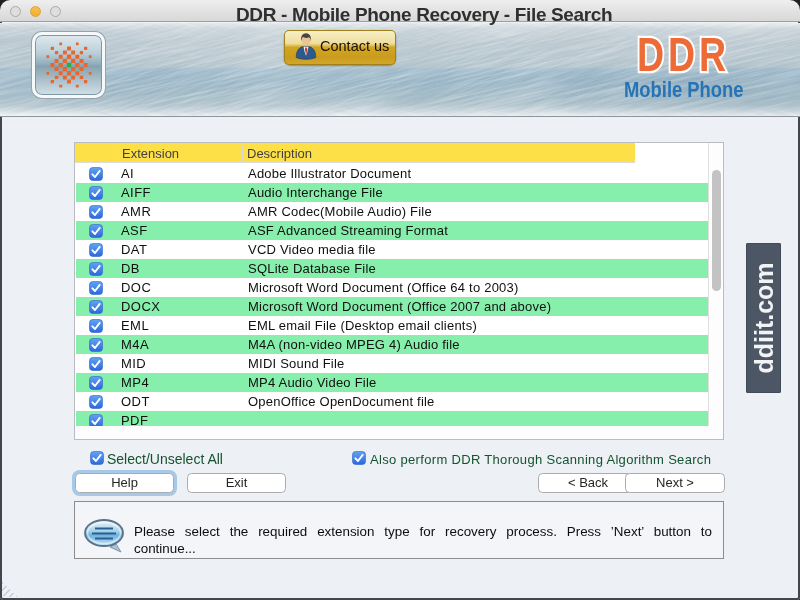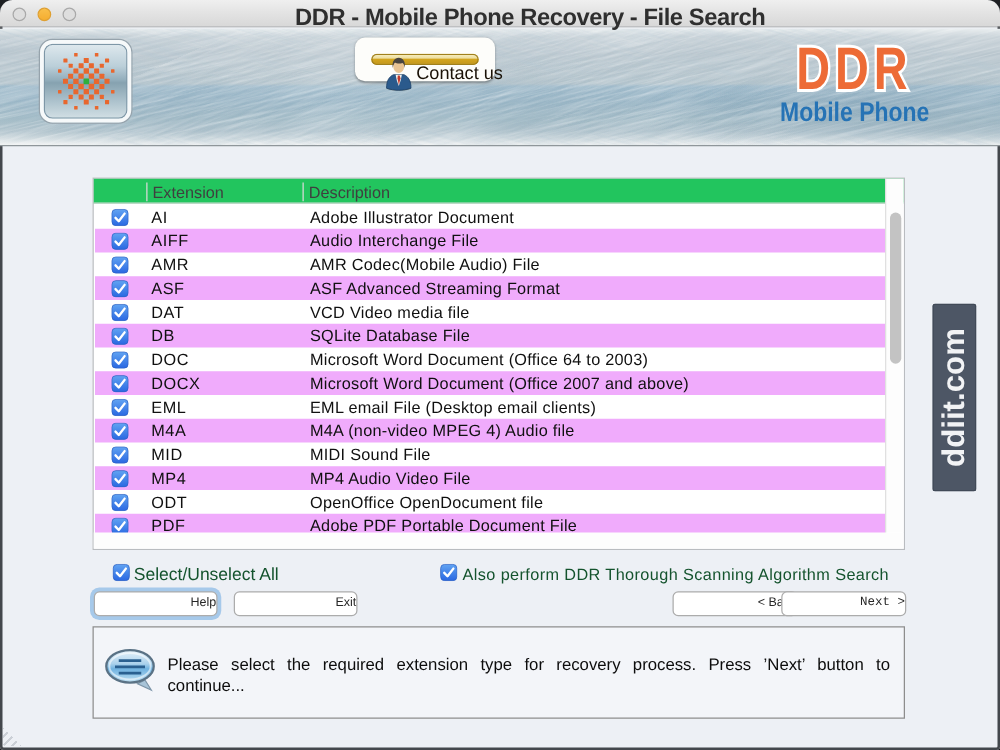--- a/index.html
+++ b/index.html
@@ -30,61 +30,61 @@
      border-bottom:1px solid #8f969a;}
   #htex{position:absolute;left:0;top:0;}
   
   #logobox{position:absolute;left:32px;top:32px;width:73px;height:66px;border-radius:10px;
      border:3px solid #f6f9fa;
      box-shadow:0 0 0 1px #96a3ac, inset 0 0 0 1px #7e97a7;
      background:linear-gradient(180deg,#dfe9ee 0%,#bbcfd9 30%,#93aebc 48%,#86a2b0 52%,#afc4ce 78%,#d3e0e5 100%);}
   #logobox svg{position:absolute;left:50%;top:50%;transform:translate(-50%,-50%);}
   
   #contact{position:absolute;left:284px;top:30px;width:112px;height:35px;border-radius:8px;
-     background:#fdfdfa;box-shadow:0 1px 2px rgba(0,0,0,.35);padding:13px;}
+     background:#fdfdfa;box-shadow:0 1px 2px rgba(0,0,0,.35);padding:0;}
   #contactin{position:relative;width:100%;height:100%;border-radius:5px;
      background:linear-gradient(180deg,#f8f0c6 0%,#eedfa0 38%,#d3a51f 50%,#c99c1e 78%,#d2a82c 100%);
      box-shadow:inset 0 0 0 1px #a0801d;}
   #contacttxt{position:absolute;left:36px;top:7.5px;font-size:14.5px;color:#191106;letter-spacing:0;white-space:nowrap;}
   #contact svg{position:absolute;left:9px;top:2px;}
   
   #ddrsvg{position:absolute;left:600px;top:25px;}
   #mobilephone{position:absolute;left:624px;top:78px;font-size:21.5px;font-weight:bold;color:#2673b5;transform:scaleX(.855);transform-origin:0 0;white-space:nowrap;}
   
   #sidetab{position:absolute;left:746px;top:243px;width:35px;height:150px;background:#4d5665;
      border-radius:2px;box-shadow:inset 0 0 0 1px #414a57;}
   #sidetab span{position:absolute;left:50%;top:50%;transform:translate(-50%,-50%) rotate(-90deg);
      white-space:nowrap;color:#f2f3f5;font-size:25px;font-weight:bold;letter-spacing:0px;}
   
   #tablebox{position:absolute;left:74px;top:142px;width:650px;height:298px;background:#fff;
      border:1px solid #b9bcc0;}
-  #thead{position:absolute;left:0;top:0;width:648px;height:20px;background:#22c55e;border-bottom:1px solid #dcdcdc;}
+  #thead{position:absolute;left:0;top:0;width:560px;height:20px;background:#fde047;border-bottom:1px solid #dcdcdc;}
   .hsep{position:absolute;top:3px;height:15px;width:1px;background:#d9d9d9;}
   #thead .t{position:absolute;top:3px;font-size:13px;color:#3f3f3f;}
   .row{position:absolute;left:1px;width:632px;height:19px;padding-left:36px;}
-  .row.alt{background:#f0abfc;}
+  .row.alt{background:#86efac;}
   .row .ext{position:absolute;left:45px;top:2px;font-size:13px;color:#101010;letter-spacing:.45px;}
   .row .desc{position:absolute;left:172px;top:2px;font-size:13px;color:#101010;letter-spacing:.22px;}
   .row svg{position:absolute;left:13px;top:2.5px;}
   #vscroll{position:absolute;left:633px;top:0;width:15px;height:283px;background:#fdfdfd;border-left:1px solid #e0e0e0;}
   #vthumb{position:absolute;left:2.5px;top:27px;width:9px;height:121px;border-radius:5px;background:#c3c3c3;}
   #hstrip{position:absolute;left:0;top:283px;width:648px;height:13px;background:#fdfdfd;}
   
   .cblabel{position:absolute;font-size:13px;color:#14532d;}
   #cb1{position:absolute;left:90px;top:451px;}
   #cb2{position:absolute;left:352px;top:451px;}
   
   .btn{position:absolute;top:473px;height:19.5px;background:#fff;border:1px solid #acacac;border-radius:4.5px;
-     font-size:10px;color:#262626;text-align:right;line-height:17.5px;}
+     font-size:13px;color:#262626;text-align:center;line-height:17.5px;}
   #bhelp{left:75px;width:99px;box-shadow:0 0 0 3px rgba(162,198,233,.95);}
   #bexit{left:187px;width:99px;}
   #bback{left:538px;width:100px;}
-  #bnext{left:625px;width:100px;font-family:Liberation Mono, monospace;}
-  
-  #infobox{position:absolute;left:74px;top:501px;width:650px;height:74px;background:#f3f5f9;
+  #bnext{left:625px;width:100px;}
+  
+  #infobox{position:absolute;left:74px;top:501px;width:650px;height:58px;background:#f3f5f9;
      border:1px solid #8d8d8d;}
   #infotext{position:absolute;left:59px;top:22px;width:578px;font-size:13.4px;color:#0d0d0d;line-height:16.5px;}
   #il1{text-align:justify;text-align-last:justify;}
   #bubble{position:absolute;left:9px;top:16px;}
   #grip{position:absolute;left:2px;top:582px;width:15px;height:15px;
      background:repeating-linear-gradient(135deg,rgba(130,138,150,.32) 0 1.5px,rgba(0,0,0,0) 1.5px 5px);
      -webkit-mask:linear-gradient(45deg,#000 0 50%,rgba(0,0,0,0) 52%);border-radius:0 0 0 3px;}
 </style>
 </head>
 <body>
@@ -289,21 +289,20 @@
             <path d="M3.4 7.3 L6 10 L10.7 3.9" fill="none" stroke="#ffffff" stroke-width="1.9" stroke-linecap="round" stroke-linejoin="round"></path>
           </svg>
           <span class="ext">ODT</span>
           <span class="desc">OpenOffice OpenDocument file</span>
         </div><div class="row alt" style="top:268px">
           <svg width="14" height="14" viewBox="0 0 14 14">
             <rect x="0.5" y="0.5" width="13" height="13" rx="3.2" fill="url(#cbg)" stroke="#2f63c4" stroke-width="0.6"></rect>
             <path d="M3.4 7.3 L6 10 L10.7 3.9" fill="none" stroke="#ffffff" stroke-width="1.9" stroke-linecap="round" stroke-linejoin="round"></path>
           </svg>
           <span class="ext">PDF</span>
-          <span class="desc">Adobe PDF Portable Document File</span>
         </div></div>
     <div id="hstrip"></div>
     <div id="vscroll">
         <div id="vthumb"></div>
       </div>
   </div>
 
   <svg id="cb1" style="position:absolute;left:90px;top:451px" width="14" height="14" viewBox="0 0 14 14">
       <rect x="0.5" y="0.5" width="13" height="13" rx="3.2" fill="url(#cbg)" stroke="#2f63c4" stroke-width="0.6"></rect>
       <path d="M3.4 7.3 L6 10 L10.7 3.9" fill="none" stroke="#ffffff" stroke-width="1.9" stroke-linecap="round" stroke-linejoin="round"></path>

